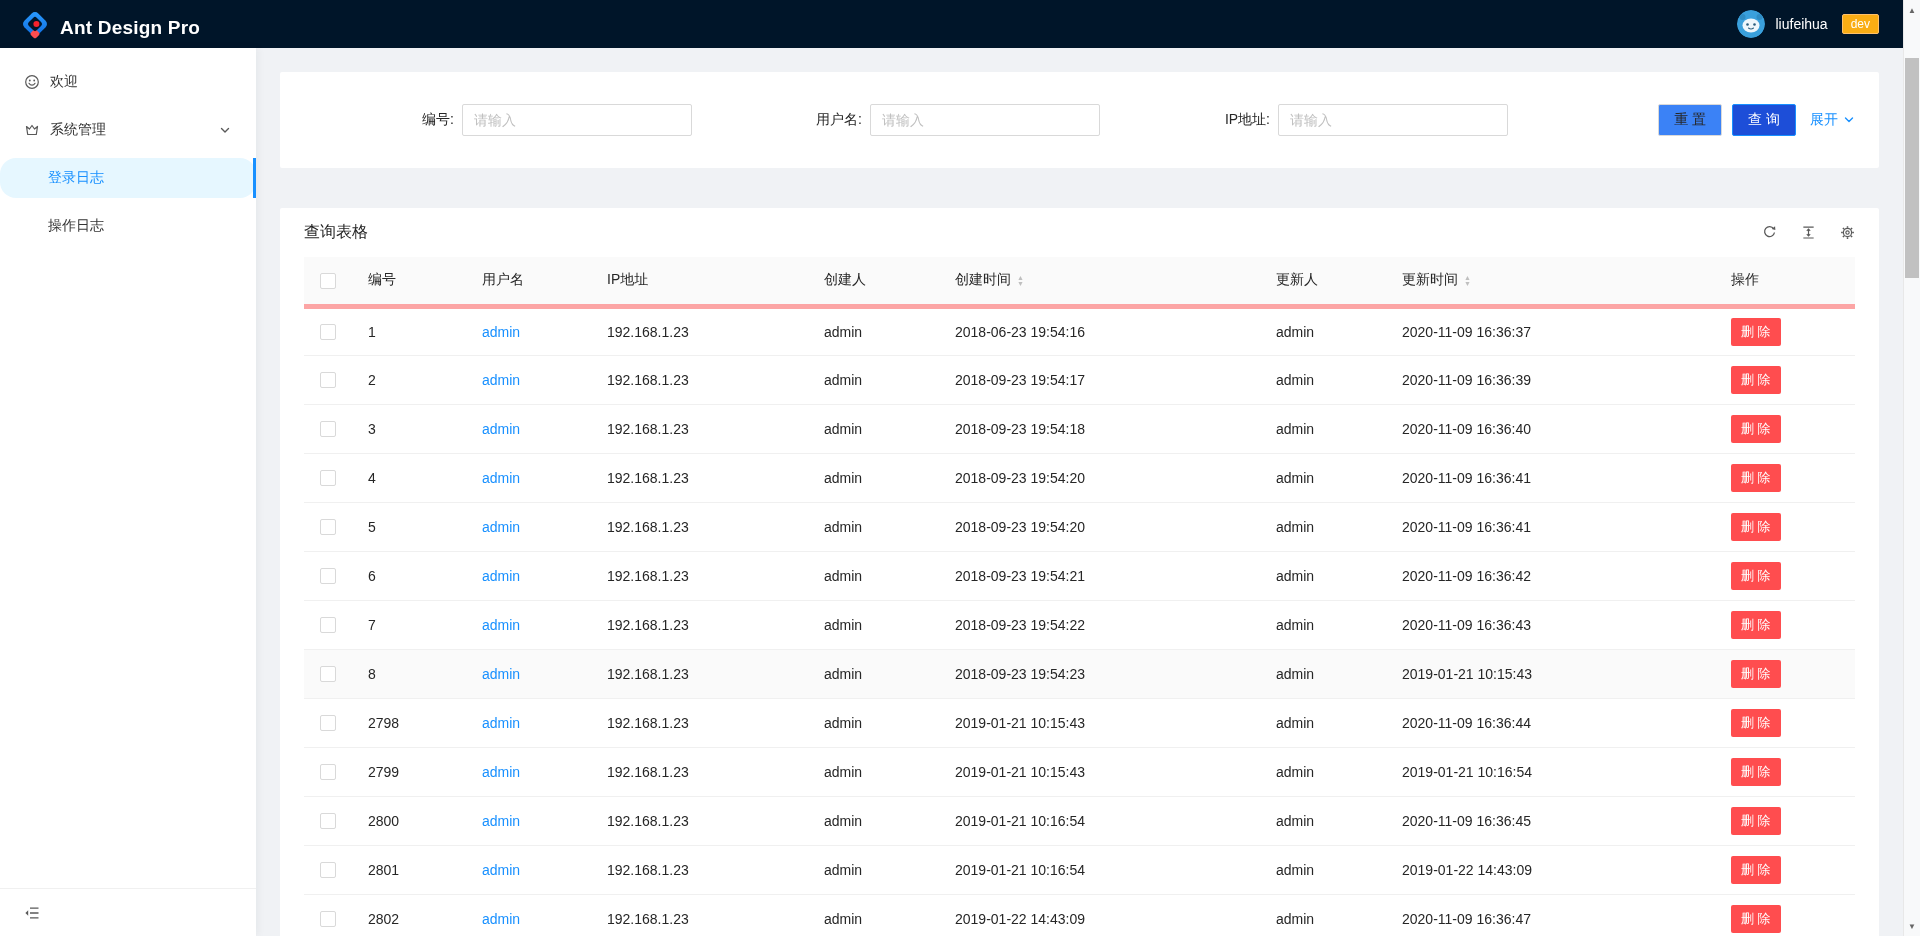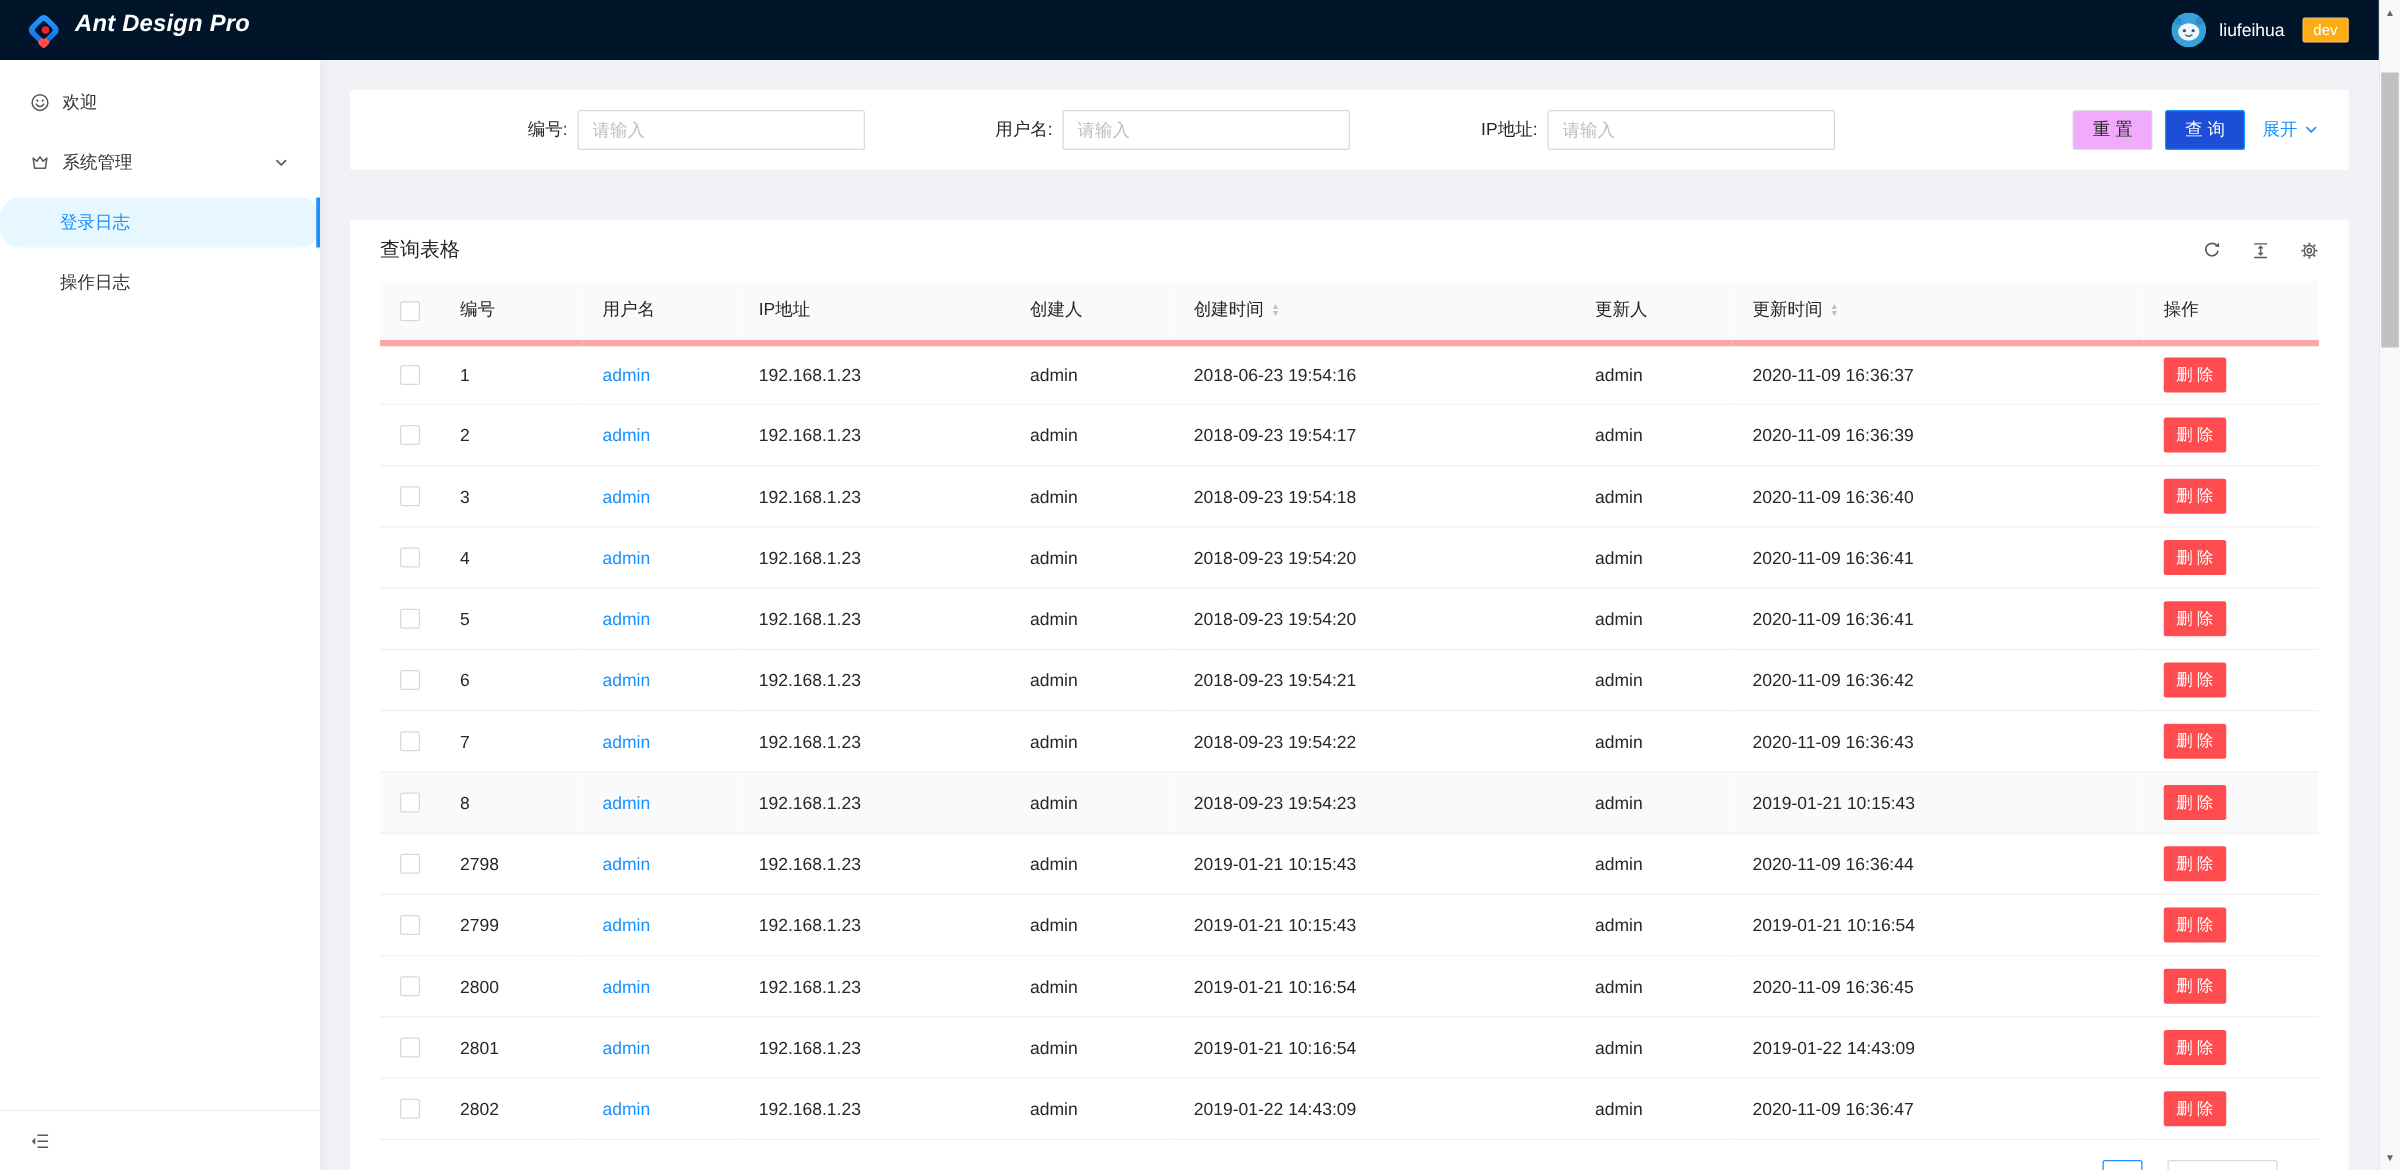--- a/index.html
+++ b/index.html
@@ -6,21 +6,21 @@
   html,body { margin:0; padding:0; }
   body {
     width:1920px; height:936px; overflow:hidden;
     background:#f0f2f5; color:#262626;
     font-family:"Liberation Sans","DejaVu Sans",sans-serif; font-size:14px;
   }
   .app { width:1903px; height:936px; display:flex; flex-direction:column; }
 
   
   .top-header { flex:0 0 48px; background:#001529; display:flex; align-items:center; padding:0 24px 0 20px; }
-  .logo-wrap { display:flex; align-items:flex-start;font-style:italic; }
+  .logo-wrap { display:flex; align-items:flex-end; }
   .app-title { color:#fff; font-size:19px; font-weight:bold; margin-left:10px; letter-spacing:.2px; }
   .header-right { margin-left:auto; display:flex; align-items:center; }
   .avatar { width:28px; height:28px; border-radius:50%; overflow:hidden; flex:0 0 28px; }
   .user-name { color:#fff; margin:0 14px 0 10px; font-size:14px; }
   .env-tag { background:#faad14; border:1px solid #ffc069; color:#fff; font-size:12px; line-height:18px; padding:0 8px; border-radius:2px; }
 
   
   .layout { flex:1; display:flex; min-height:0; }
   .sidebar { width:256px; background:#fff; box-shadow:2px 0 8px rgba(29,35,41,.05); display:flex; flex-direction:column; z-index:2; }
   .menu { flex:1; padding-top:14px; }
@@ -30,27 +30,27 @@
   .menu-item.active-parent { color:#1890ff; }
   .menu-item.active-parent .mi-icon { color:#1890ff; }
   .submenu-item { height:40px; margin-bottom:8px; display:flex; align-items:center; padding-left:48px; cursor:pointer; position:relative; color:#333; }
   .submenu-item.selected { background:#e6f7ff; color:#1890ff;border-radius:16px; }
   .submenu-item.selected::after { content:""; position:absolute; right:0; top:0; bottom:0; width:3px; background:#1890ff; }
   .sidebar-footer { border-top:1px solid #f0f0f0; height:48px; display:flex; align-items:center; padding-left:24px; cursor:pointer; }
 
   .main { flex:1; padding:24px 24px 0; min-width:0; overflow:hidden; }
 
   
-  .search-card { background:#fff; border-radius:2px; padding:16px 24px; display:flex; align-items:center; }
+  .search-card { background:#fff; border-radius:2px; padding:32px 24px; display:flex; align-items:center;gap:20px; }
   .form-item { width:388px; display:flex; align-items:center; }
   .form-label { flex:1; text-align:right; padding-right:8px; white-space:nowrap; }
   .form-input { width:230px; height:32px; border:1px solid #d9d9d9; border-radius:2px; padding:0 11px; font-size:14px; outline:none; color:#737373; font-family:inherit; }
   .form-input::placeholder { color:#bfbfbf; }
   .form-actions { margin-left:auto; display:flex; align-items:center; gap:10px; }
-  .btn { height:32px; padding:0 15px; border-radius:2px; border:1px solid #d9d9d9; background:#f0abfc; font-size:14px; cursor:pointer; color:#262626; font-family:inherit; }
+  .btn { height:32px; padding:0 15px; border-radius:2px; border:1px solid #d9d9d9; background:#3b82f6; font-size:14px; cursor:pointer; color:#262626; font-family:inherit; }
   .btn-primary { background:#1d4ed8; border-color:#1890ff; color:#fff; }
   .expand-link { color:#1890ff; display:flex; align-items:center; gap:5px; cursor:pointer; margin-left:4px; }
 
   
   .table-card { background:#fff; border-radius:2px; margin-top:40px; padding:0 24px; height:900px; }
   .toolbar { height:49px; display:flex; align-items:center; }
   .table-title { font-size:16px; font-weight:500; color:#262626; }
   .toolbar-icons { margin-left:auto; display:flex; align-items:center; gap:24px; }
   .tool-btn { background:none; border:none; padding:0; cursor:pointer; display:flex; }
 

